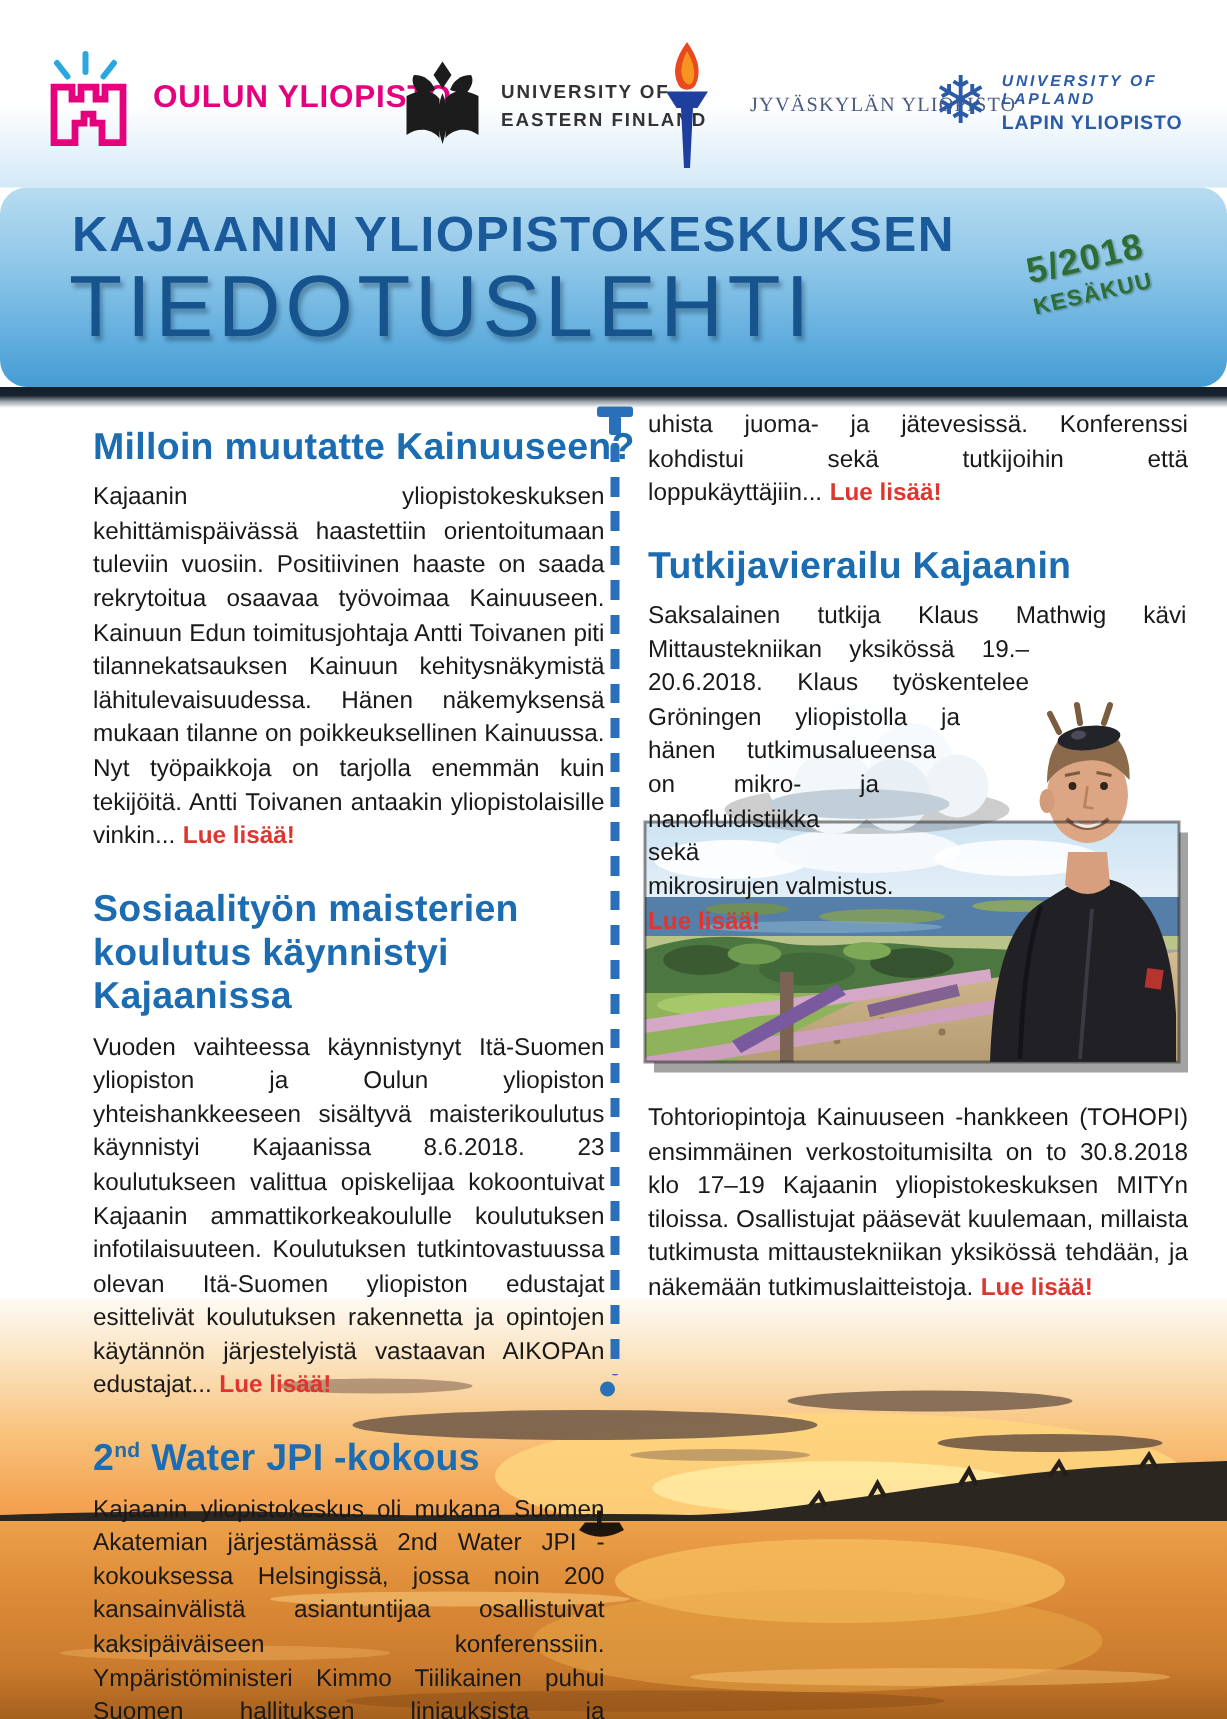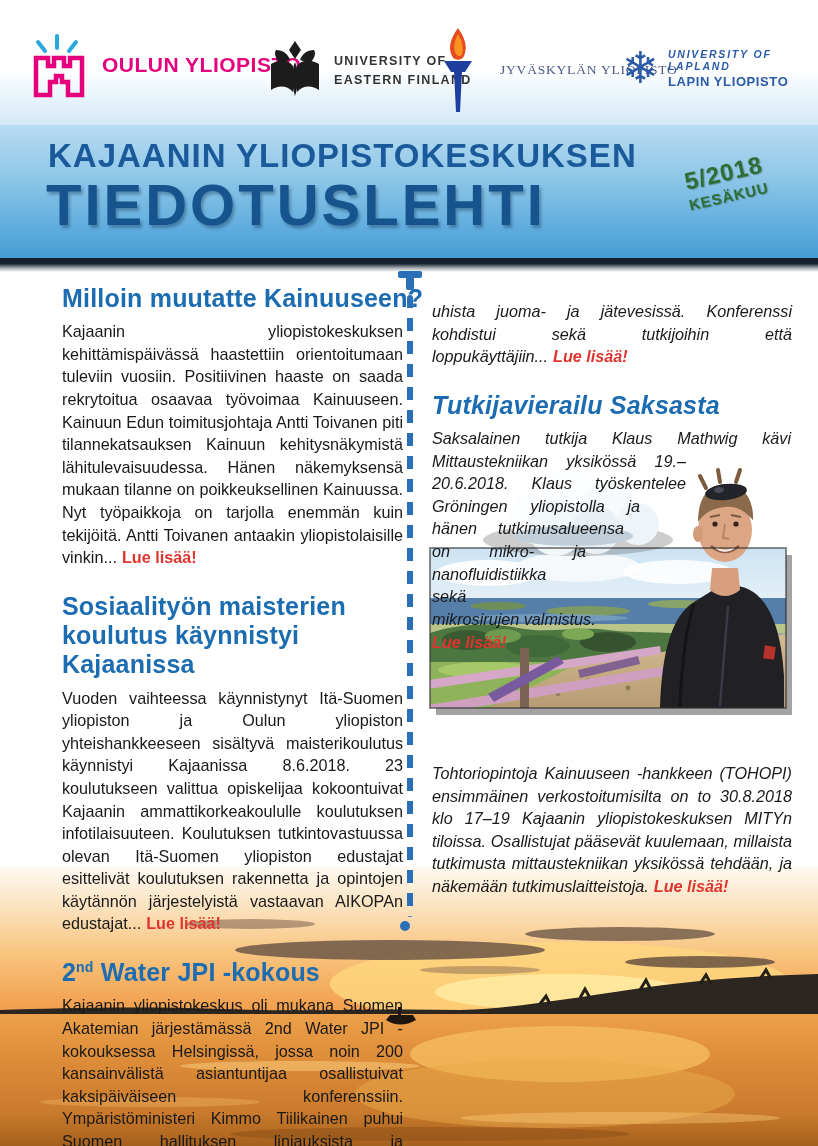--- a/index.html
+++ b/index.html
@@ -24,45 +24,46 @@
   .logo-jyu .logo-text { font-family:"Liberation Serif", serif; color:#4b5a84; font-size:13.5px; letter-spacing:.8px; }
   .logo-lapland { left:622px; top:46px; gap:9px; }
   .snowflake { font-size:44px; line-height:1; color:#2b5ba6; font-family:"DejaVu Sans", sans-serif; }
   .logo-lapland .line1 { color:#2b5ba6; font-size:10.5px; font-weight:700; letter-spacing:1.8px;font-style:italic; }
   .logo-lapland .line2 { color:#2b5ba6; font-size:13px; font-weight:700; letter-spacing:.6px; margin-top:2px; }
 
   
   .banner {
     position:absolute; left:0; top:125px; width:818px; height:133px;
     background:linear-gradient(180deg,#b7dcf1 0%,#8ec6e8 40%,#5facdd 78%,#459dd4 100%);
+    border-radius:18px;
   }
   .banner-kicker {
     position:absolute; left:48px; top:12px;
     color:#1b5a9a; font-size:33px; font-weight:700; letter-spacing:1px;
   }
   .banner-title {
     position:absolute; left:46px; top:46px;
-    color:#17548e; font-size:58px; font-weight:700; letter-spacing:3px;
+    color:#17548e; font-size:58px; font-weight:400; letter-spacing:3px;
     text-shadow:2px 3px 3px rgba(10,40,70,.35);
   }
   .banner-issue {
     position:absolute; right:52px; top:34px; text-align:center;
     transform:rotate(-13deg); color:#2e6d35; font-weight:800;
     text-shadow:1px 1px 1px rgba(20,60,30,.35);
   }
   .banner-issue .issue-number { font-size:24px; letter-spacing:1px; }
   .banner-issue .issue-month { font-size:15px; letter-spacing:1px; margin-top:1px; }
   .banner-edge {
     position:absolute; left:0; top:258px; width:818px; height:14px;
     background:linear-gradient(180deg,#141f2b 0%,#16222f 40%,rgba(42,57,71,.45) 70%,rgba(42,57,71,0) 100%);
   }
 
   
   .col-left  { position:absolute; left:62px;  top:284px; width:341px; z-index:3; }
-  .col-right { position:absolute; left:432px; top:300px; width:360px; height:680px; z-index:3;font-style:italic; }
+  .col-right { position:absolute; left:432px; top:272px; width:360px; height:680px; z-index:3; }
   h2.art-heading {
     color:#1c6cb2; font-size:25px; font-weight:700; line-height:1.17;
     letter-spacing:.2px; margin-bottom:7px;
   }
   h2.nowrap { white-space:nowrap; }
   h2.art-heading sup { font-size:14px; }
   .art { margin-bottom:23px; }
   p.body {
     font-size:16.2px; line-height:22.6px; color:#191919; text-align:justify;
   }
@@ -188,21 +189,21 @@
     </article>
   </section>
 
   <section class="col-right">
 
     <article class="art">
       <p class="body"><span>uhista juoma- ja jätevesissä. Konferenssi kohdistui sekä tutkijoihin että loppukäyttäjiin...</span><span class="link inline">Lue lisää!</span></p>
     </article>
 
     <article class="art">
-      <h2 class="art-heading">Tutkijavierailu Saksasta</h2>
+      <h2 class="art-heading">Tutkijavierailu Kajaanin</h2>
       <p class="body"><span class="wspace ws0"></span><span class="wspace ws1"></span><span class="wspace ws2"></span><span class="wspace ws3"></span><span class="wspace ws4"></span><span class="wspace ws5"></span><span>Saksalainen tutkija Klaus Mathwig kävi Mittaustekniikan yksikössä 19.–20.6.2018. Klaus työskentelee Gröningen yliopistolla ja hänen tutkimusalueensa on mikro- ja nanofluidistiikka sekä mikrosirujen valmistus.</span><span class="link block">Lue lisää!</span></p>
     </article>
 
     <article class="art art-tohtori">
       <p class="body"><span>Tohtoriopintoja Kainuuseen -hankkeen (TOHOPI) ensimmäinen verkostoitumisilta on to 30.8.2018 klo 17–19 Kajaanin yliopistokeskuksen MITYn tiloissa. Osallistujat pääsevät kuulemaan, millaista tutkimusta mittaustekniikan yksikössä tehdään, ja näkemään tutkimuslaitteistoja.</span><span class="link inline">Lue lisää!</span></p>
     </article>
   </section>
 
   <svg class="klaus-photo" viewBox="0 0 370 300">
     <defs>

